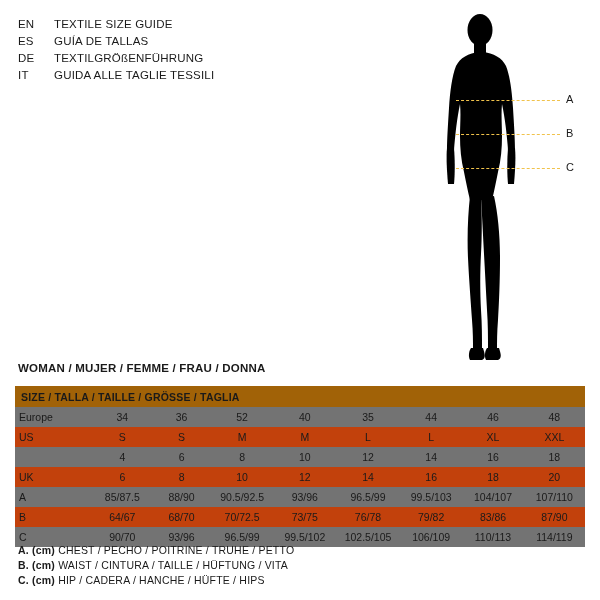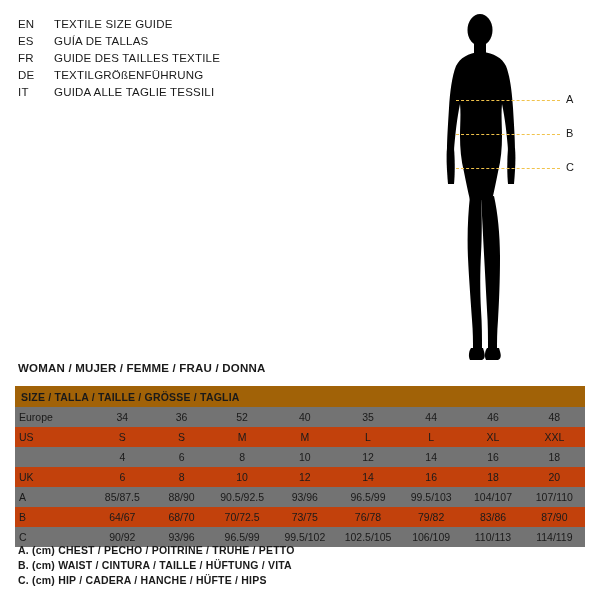--- a/index.html
+++ b/index.html
@@ -126,40 +126,36 @@
   .legend-row {
     font-size: 10.5px;
     line-height: 15px;
     letter-spacing: 0.2px;
     font-weight: bold;
   }
   .legend-row .legend-key {
     font-weight: bold;
   }
   .legend-row .legend-text {
-    font-weight: bold;
+    font-weight: normal;
   }
 </style>
 </head>
 <body>
 
 <div class="page">
 
   <div class="lang-block">
     <div class="lang-row">
       <span class="lang-code">EN</span>
       <span class="lang-text">TEXTILE SIZE GUIDE</span>
     </div>
     <div class="lang-row">
       <span class="lang-code">ES</span>
       <span class="lang-text">GUÍA DE TALLAS</span>
-    </div>
-    <div class="lang-row">
-      <span class="lang-code">FR</span>
-      <span class="lang-text">GUIDE DES TAILLES TEXTILE</span>
     </div>
     <div class="lang-row">
       <span class="lang-code">DE</span>
       <span class="lang-text">TEXTILGRÖßENFÜHRUNG</span>
     </div>
     <div class="lang-row">
       <span class="lang-code">IT</span>
       <span class="lang-text">GUIDA ALLE TAGLIE TESSILI</span>
     </div>
   </div>
@@ -301,21 +297,21 @@
         <td class="val">70/72.5</td>
         <td class="val">73/75</td>
         <td class="val">76/78</td>
         <td class="val">79/82</td>
         <td class="val">83/86</td>
         <td class="val">87/90</td>
       </tr>
 
       <tr class="plain">
         <td class="rowlabel">C</td>
-        <td class="val">90/92</td>
+        <td class="val">90/70</td>
         <td class="val">93/96</td>
         <td class="val">96.5/99</td>
         <td class="val">99.5/102</td>
         <td class="val">102.5/105</td>
         <td class="val">106/109</td>
         <td class="val">110/113</td>
         <td class="val">114/119</td>
       </tr>
     </tbody>
   </table>

